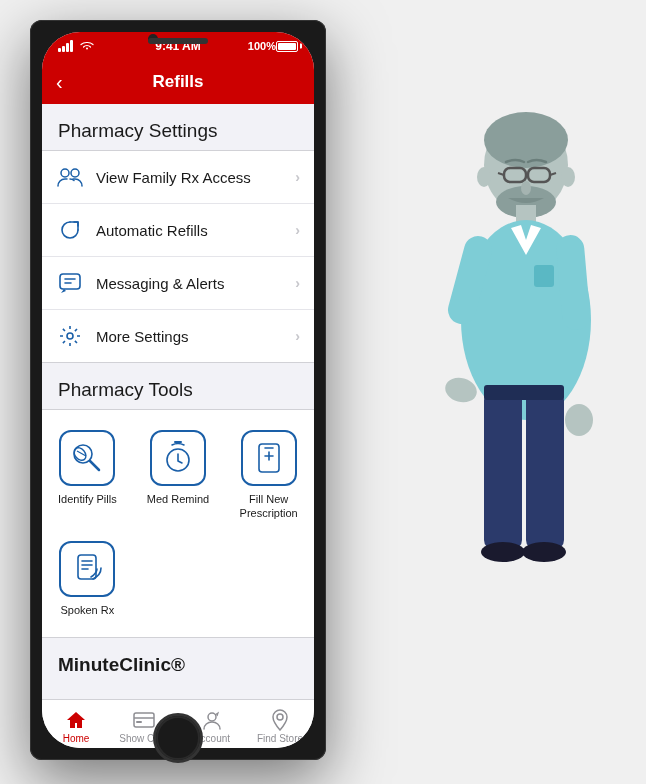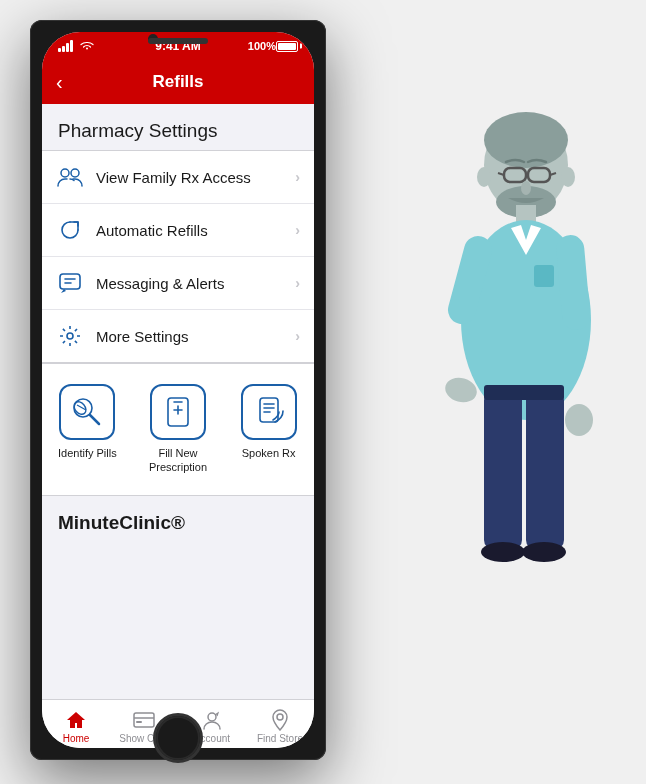--- a/index.html
+++ b/index.html
@@ -432,36 +432,48 @@
                 <circle cx="12" cy="12" r="3"></circle>
                 <path d="M12 2v3M12 19v3M2 12h3M19 12h3M4.9 4.9l2.1 2.1M16.9 16.9l2.1 2.1M4.9 19.1l2.1-2.1M16.9 7.1l2.1-2.1"></path>
               </svg>
             </div>
             <span class="settings-label">More Settings</span>
             <span class="settings-chevron">›</span>
           </div>
 
         </div>
 
+        <div class="section-header">Pharmacy Tools</div>
 
         <div class="tools-grid">
 
           <div class="tool-item">
             <div class="tool-icon-box">
               <svg width="36" height="36" viewBox="0 0 36 36" fill="none" stroke="#1a5fa8" stroke-width="1.6">
                 <circle cx="14" cy="14" r="9"></circle>
                 <line x1="21" y1="21" x2="30" y2="30" stroke-linecap="round" stroke-width="2.5"></line>
                 <ellipse cx="11" cy="14" rx="5" ry="7" transform="rotate(-40 11 14)" stroke-width="1.4"></ellipse>
                 <line x1="8" y1="11" x2="17" y2="16" stroke-width="1.2"></line>
               </svg>
             </div>
             <span class="tool-label">Identify Pills</span>
           </div>
 
 
+          <div class="tool-item">
+            <div class="tool-icon-box">
+              <svg width="36" height="36" viewBox="0 0 36 36" fill="none" stroke="#1a5fa8" stroke-width="1.6">
+                <circle cx="18" cy="20" r="11"></circle>
+                <path d="M18 14v7l4 2" stroke-linecap="round" stroke-linejoin="round"></path>
+                <path d="M12 5 Q18 2 24 5" stroke-linecap="round"></path>
+                <line x1="15" y1="2" x2="21" y2="2" stroke-linecap="round" stroke-width="2"></line>
+              </svg>
+            </div>
+            <span class="tool-label">Med Remind</span>
+          </div>
 
 
           <div class="tool-item">
             <div class="tool-icon-box">
               <svg width="36" height="36" viewBox="0 0 36 36" fill="none" stroke="#1a5fa8" stroke-width="1.6">
                 <rect x="8" y="4" width="20" height="28" rx="3"></rect>
                 <path d="M14 8h8M18 12v8M14 16h8" stroke-linecap="round"></path>
               </svg>
             </div>
             <span class="tool-label">Fill New Prescription</span>

